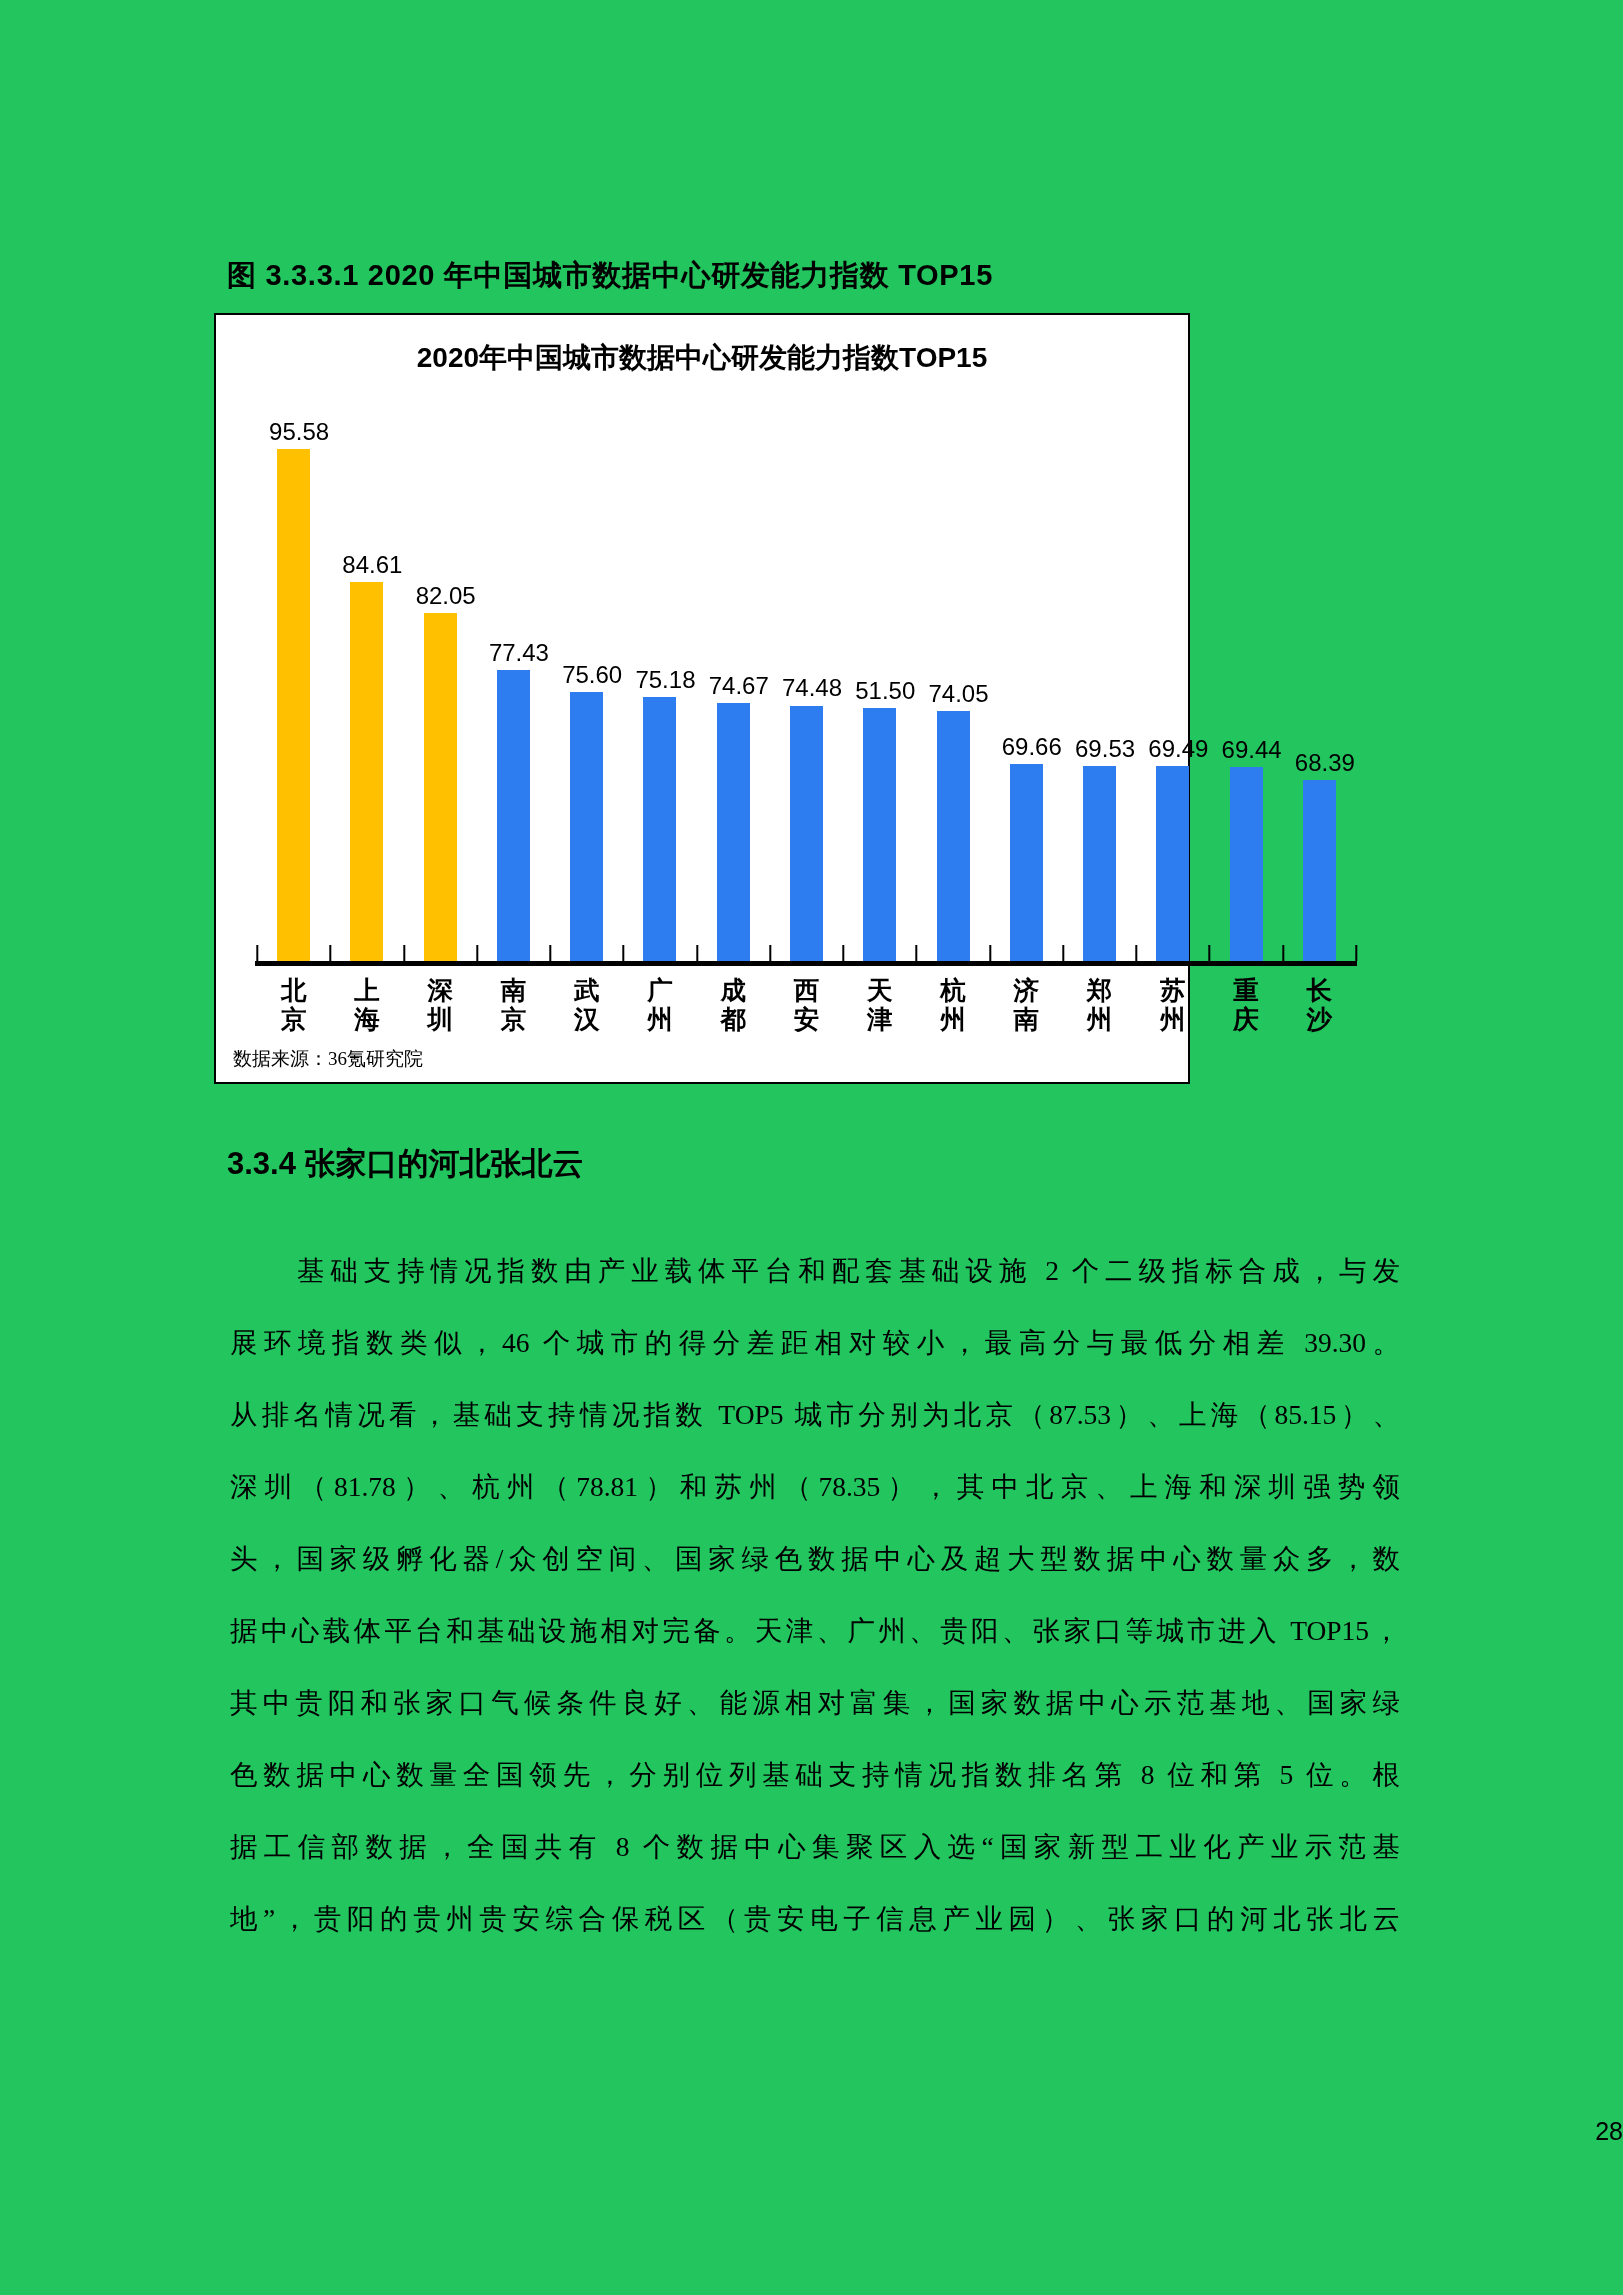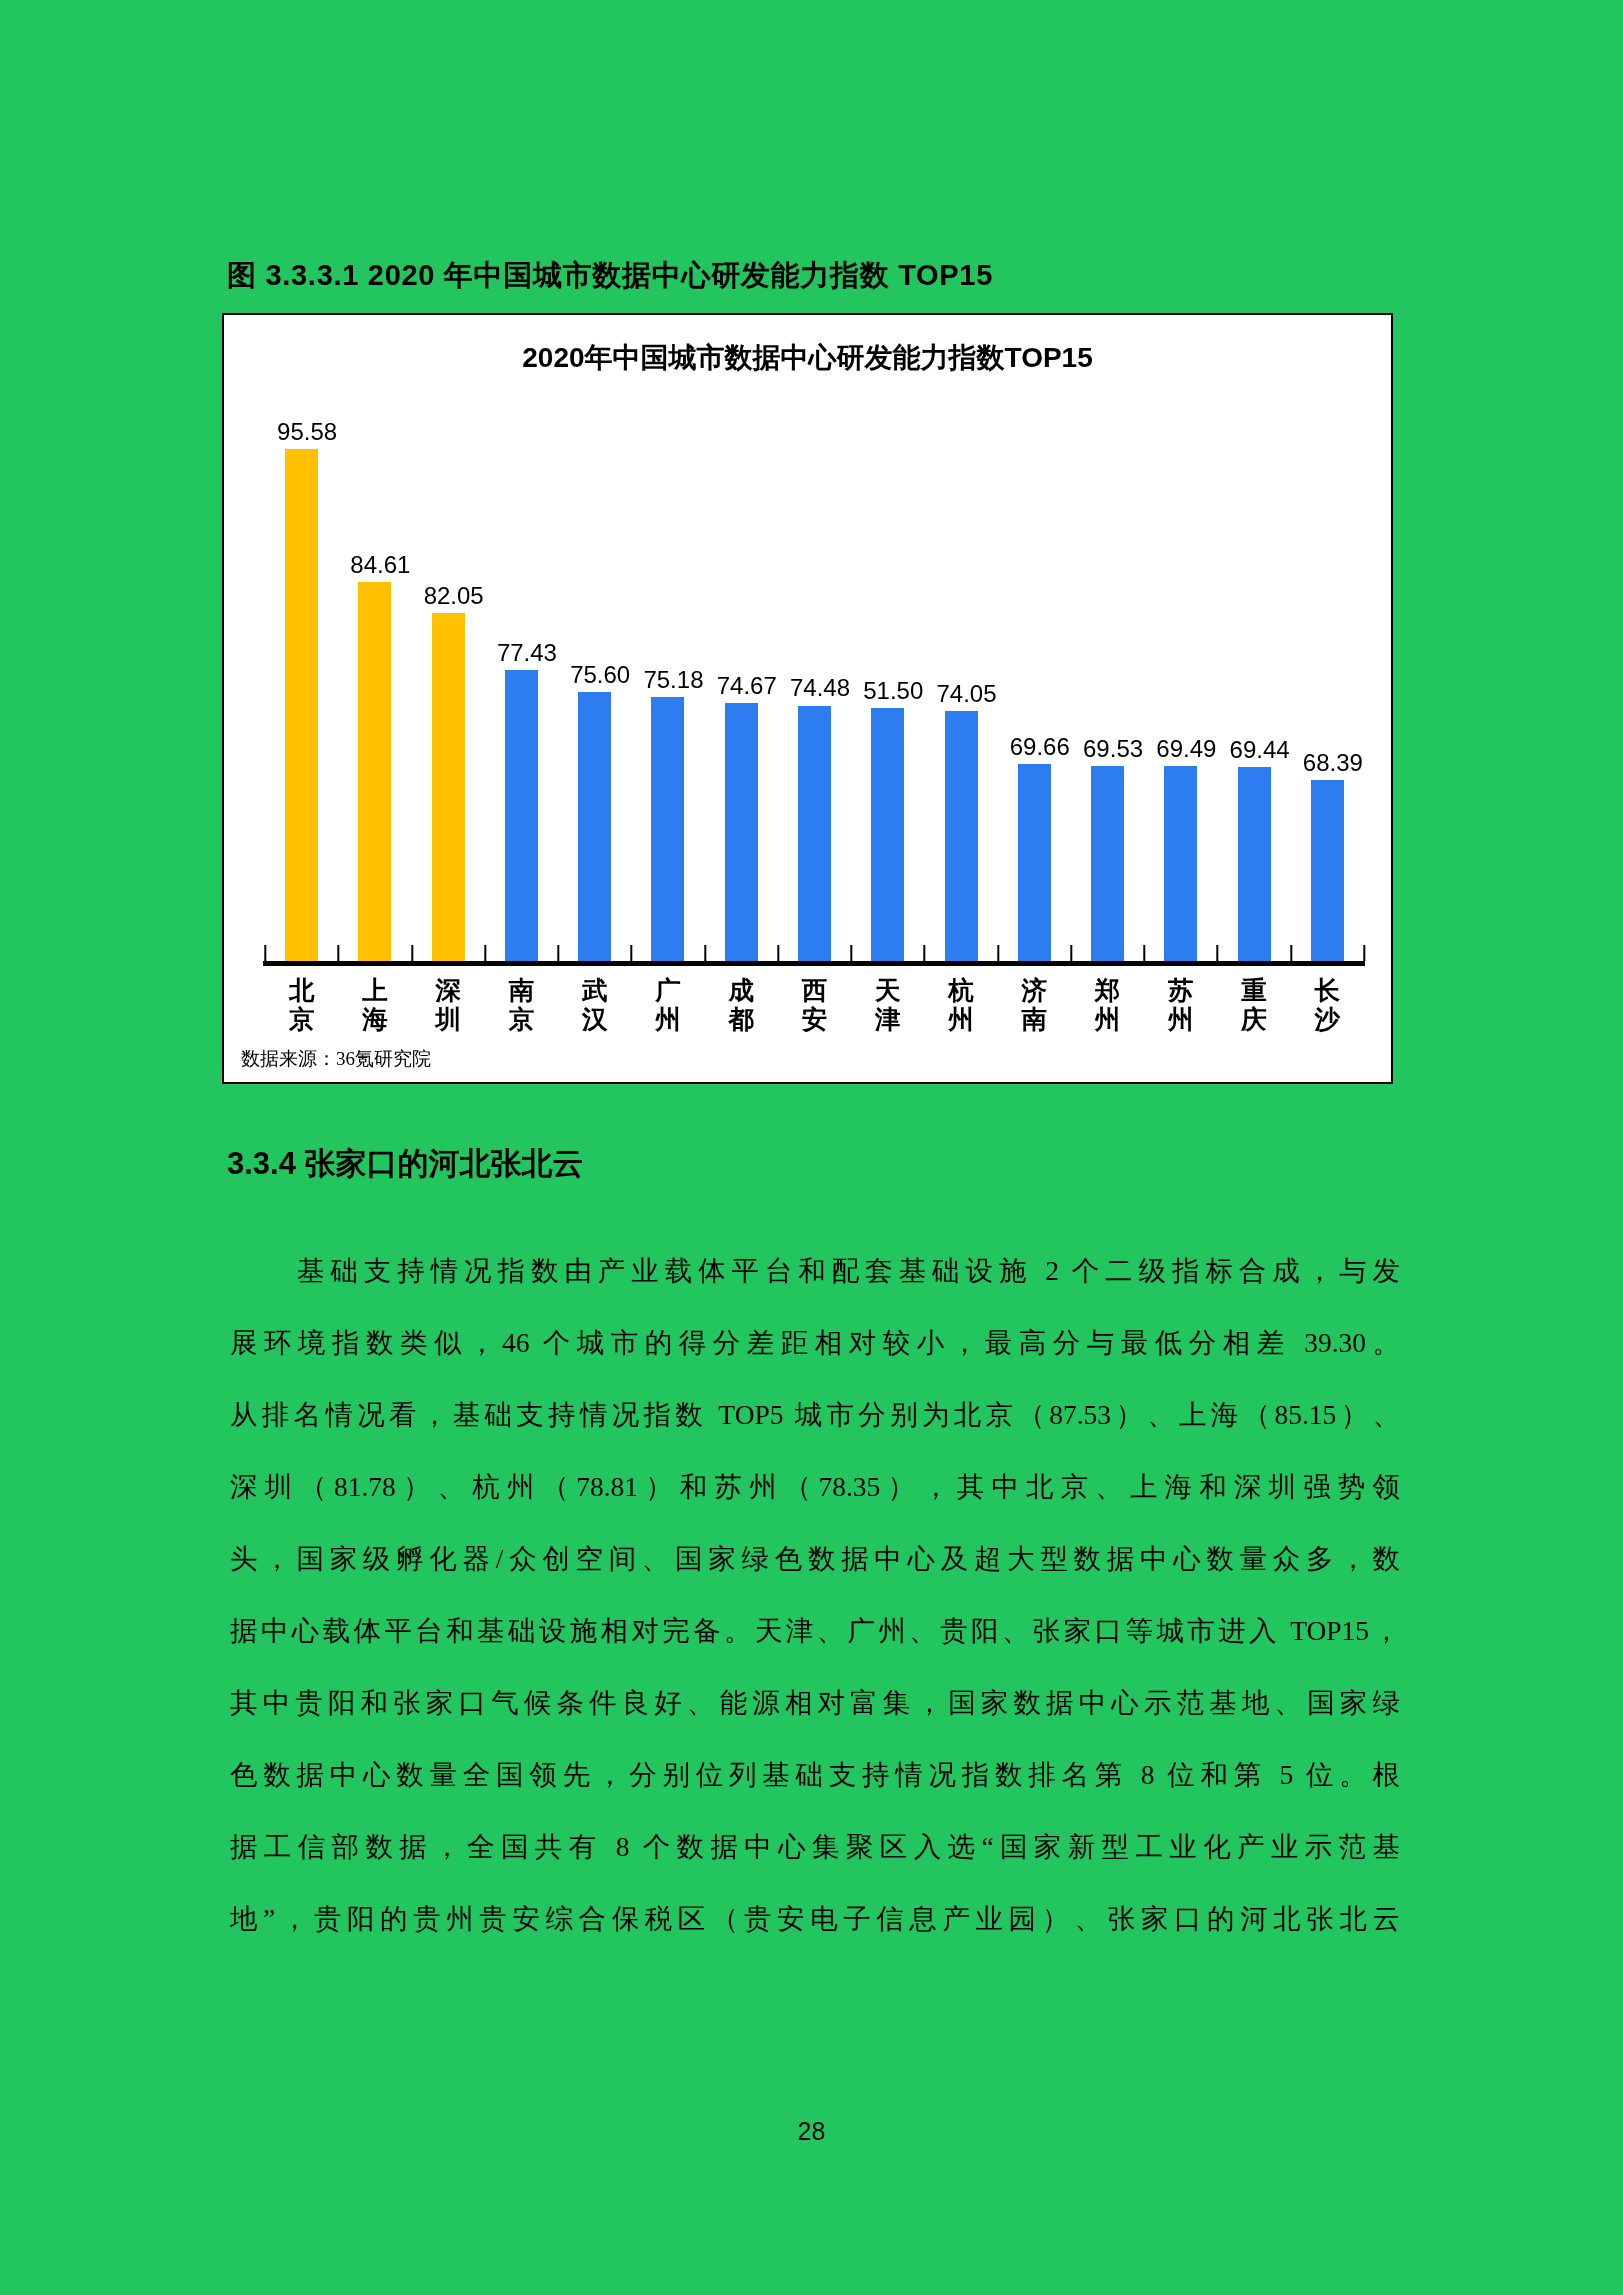--- a/index.html
+++ b/index.html
@@ -19,22 +19,22 @@
     margin:0;
     font-size:29px;
     font-weight:bold;
     font-family:"Liberation Sans", sans-serif;
     letter-spacing:0.7px;
     white-space:nowrap;
   }
   
   .chart-box{
     position:absolute;
-    left:222px; top:313px;
-    width:1171px; height:771px;
+    left:214px; top:313px;
+    width:976px; height:771px;
     border:2px solid #000;
     box-sizing:border-box;
     background:#fff;
   }
   .chart-title{
     position:absolute;
     left:0; top:23.6px;
     width:100%;
     text-align:center;
     font-size:28px;
@@ -137,21 +137,21 @@
     white-space:nowrap;
   }
   .body-text .line.indent{
     text-indent:67px;
   }
   
   .page-number{
     position:absolute;
     left:0; top:2117px;
     width:100%;
-    text-align:center;
+    text-align:right;
     font-size:25px;
     font-family:"Liberation Sans", sans-serif;
   }
 </style>
 </head>
 <body>
 
 <div class="page">
 
   <h3 class="fig-caption">图 3.3.3.1 2020 年中国城市数据中心研发能力指数 TOP15</h3>

